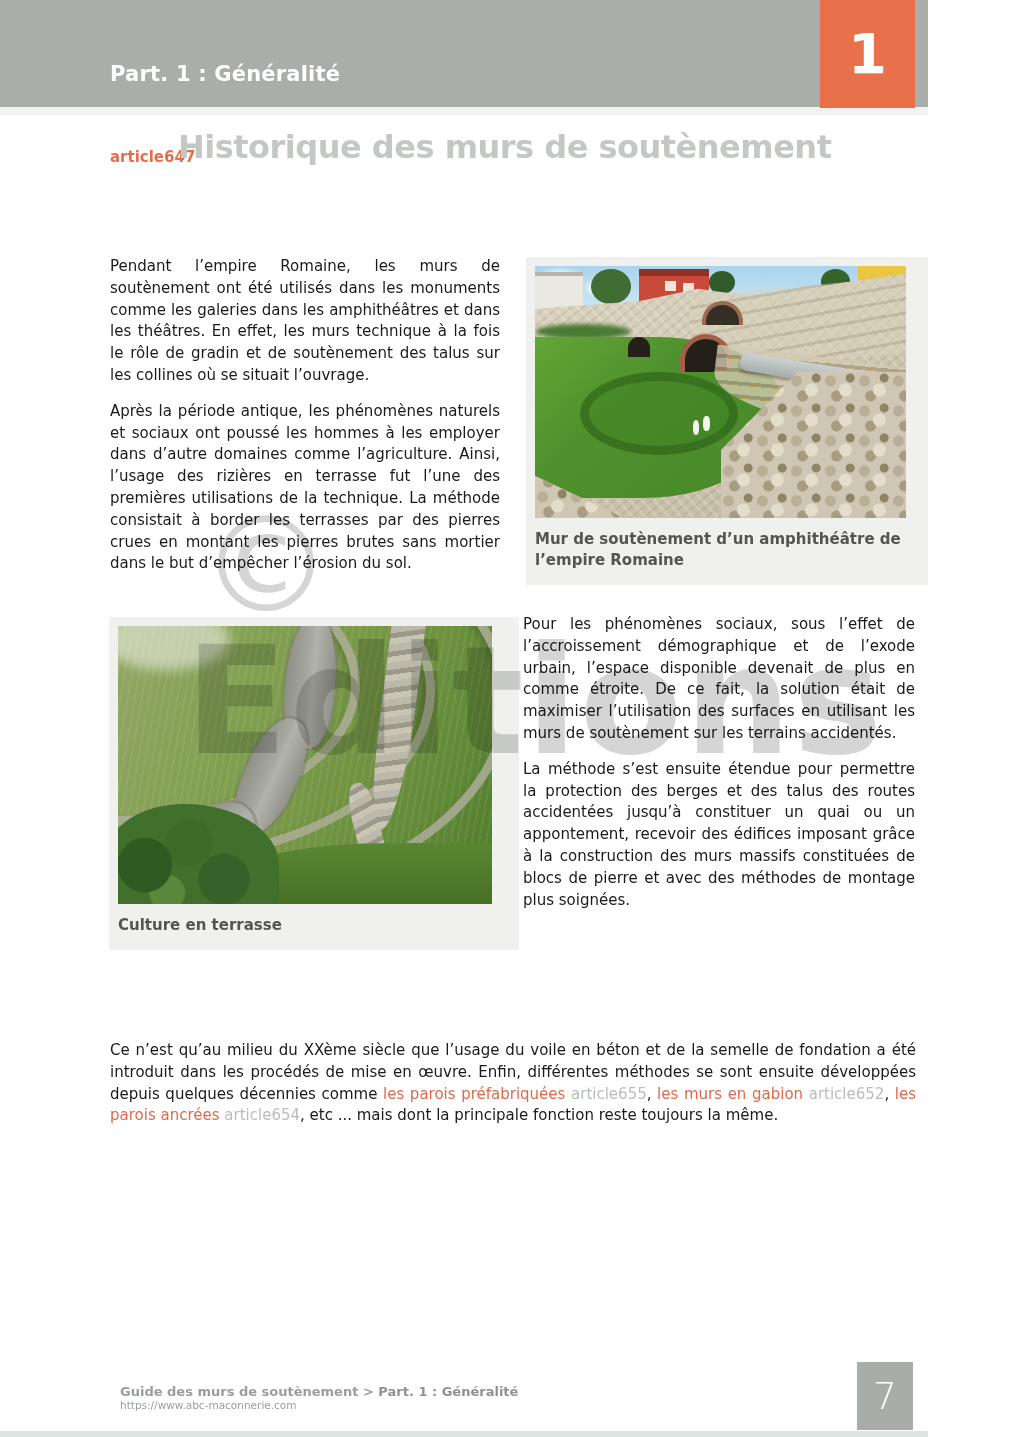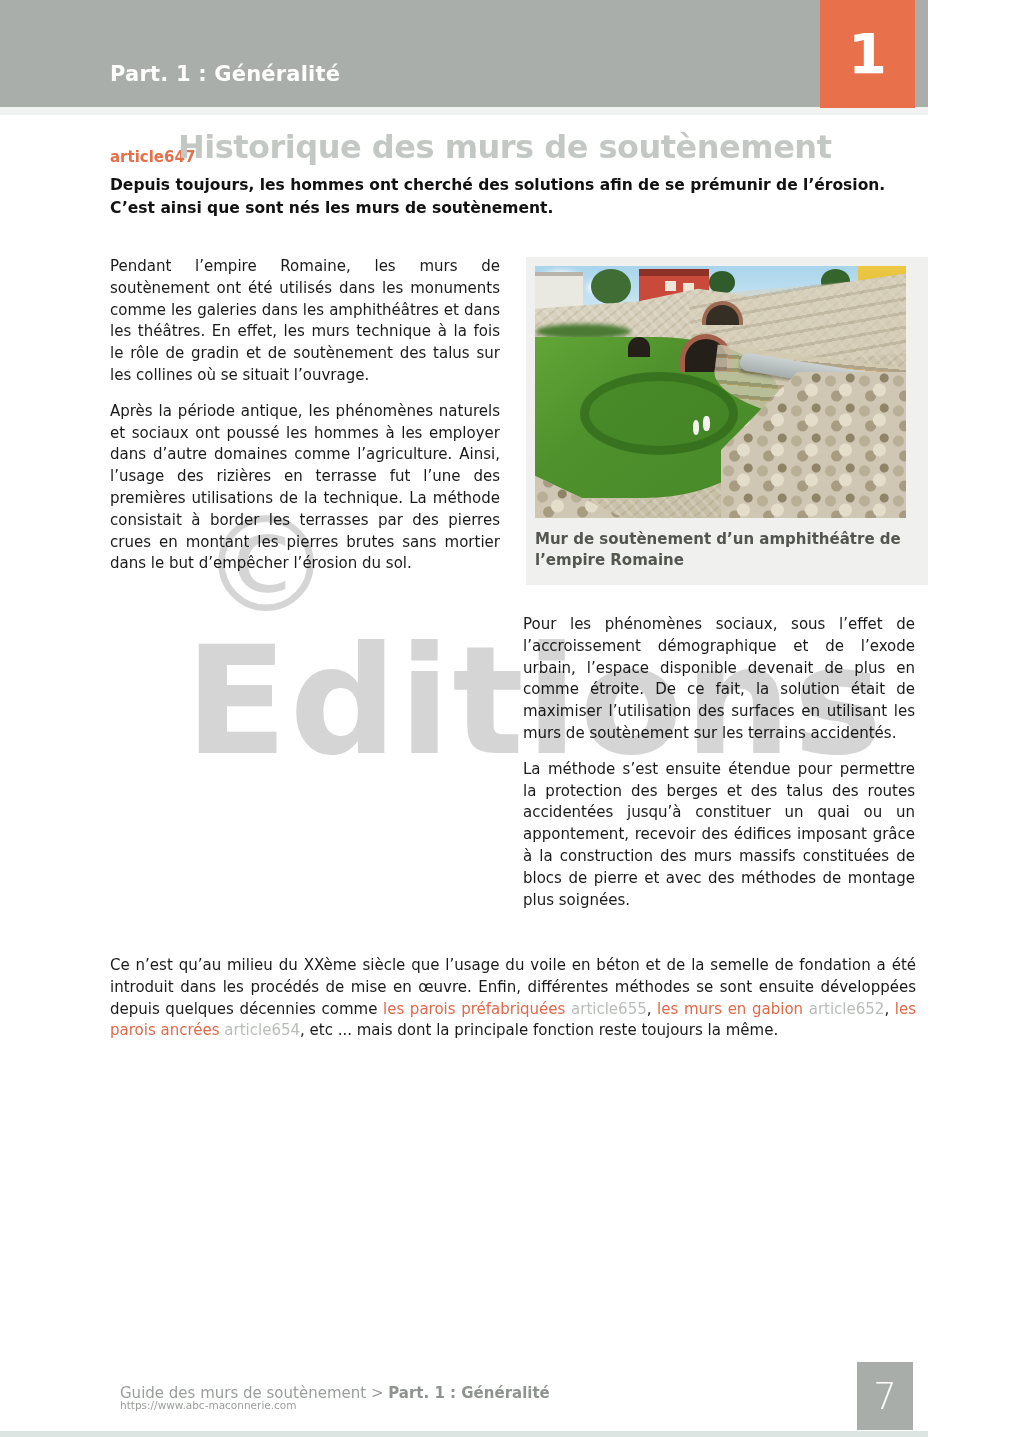--- a/index.html
+++ b/index.html
@@ -94,27 +94,27 @@
       radial-gradient(circle at 22% 55%,#2f5a22 0 18%,transparent 19%),
       radial-gradient(circle at 48% 35%,#3c6b28 0 20%,transparent 21%),
       radial-gradient(circle at 68% 68%,#34622a 0 18%,transparent 19%),
       radial-gradient(circle at 35% 80%,#59893a 0 12%,transparent 13%),
       #41702c;
     border-radius:45% 55% 10% 0;}
   .p2-grass-b{left:28%;bottom:-2%;width:75%;height:24%;background:linear-gradient(#5a8731,#466d26);
     border-radius:60% 0 0 0;}
 
   
-  .closing{position:absolute;left:110px;top:955px;width:806px;font-size:15px;line-height:21.8px;text-align:justify;}
+  .closing{position:absolute;left:110px;top:1040px;width:806px;font-size:15px;line-height:21.8px;text-align:justify;}
   .seg-link{color:#e0694b;}
   .seg-ref{color:#b9bdb9;}
   .seg-normal{color:#1a1a1a;}
 
   
-  .footer-breadcrumb{position:absolute;left:120px;top:1384px;font-size:15px;color:#9a9e9a;}
+  .footer-breadcrumb{position:absolute;left:120px;top:1384px;font-size:13px;color:#9a9e9a;font-weight:bold;}
   .footer-breadcrumb b{color:#8f938f;}
   .footer-url{position:absolute;left:120px;top:1399px;font-size:10.5px;color:#9a9e9a;}
   .page-num-box{position:absolute;left:857px;top:1362px;width:56px;height:68px;background:#a9ada9;
     display:flex;align-items:center;justify-content:center;}
   .page-num{font-size:37px;font-weight:300;color:#ffffff;font-family:"DejaVu Sans",sans-serif;}
   .bottom-bar{position:absolute;left:0;top:1431px;width:1024px;height:6px;background:#dde5e3;}
 
   
   .watermark{position:absolute;left:0;top:0;width:1024px;height:1437px;pointer-events:none;
     mix-blend-mode:multiply;color:rgba(99,103,99,.28);font-weight:bold;z-index:9;}
@@ -130,21 +130,20 @@
   <div class="header-bar">
     <div class="header-title">Part. 1 : Généralité</div>
   </div>
   <div class="header-strip"></div>
   <div class="chapter-box">
     <span class="chapter-num">1</span>
   </div>
 
   <span class="article-ref">article647</span>
   <h1 class="page-title" style="margin:0">Historique des murs de soutènement</h1>
-  <div class="intro">Depuis toujours, les hommes ont cherché des solutions afin de se prémunir de l’érosion. C’est ainsi que sont nés les murs de soutènement.</div>
 
   <div class="col col-left">
     <p>Pendant l’empire Romaine, les murs de soutènement ont été utilisés dans les monuments comme les galeries dans les amphithéâtres et dans les théâtres. En effet, les murs technique à la fois le rôle de gradin et de soutènement des talus sur les collines où se situait l’ouvrage.</p>
     <p>Après la période antique, les phénomènes naturels et sociaux ont poussé les hommes à les employer dans d’autre domaines comme l’agriculture. Ainsi, l’usage des rizières en terrasse fut l’une des premières utilisations de la technique. La méthode consistait à border les terrasses par des pierres crues en montant les pierres brutes sans mortier dans le but d’empêcher l’érosion du sol.</p>
   </div>
 
   <div class="fig-card fig-card-1">
     <div class="photo photo-1">
       <div class="p1-sky"></div>
       <div class="p1-cloud" style="left:2%;top:2%;width:10%;height:7%"></div>
@@ -172,20 +171,37 @@
       <div class="p1-fig" style="left:45.3%;top:59.5%;width:1.8%;height:6%"></div>
     </div>
     <div class="fig-caption">Mur de soutènement d’un amphithéâtre de l’empire Romaine</div>
   </div>
 
   <div class="col col-right">
     <p>Pour les phénomènes sociaux, sous l’effet de l’accroissement démographique et de l’exode urbain, l’espace disponible devenait de plus en comme étroite. De ce fait, la solution était de maximiser l’utilisation des surfaces en utilisant les murs de soutènement sur les terrains accidentés.</p>
     <p>La méthode s’est ensuite étendue pour permettre la protection des berges et des talus des routes accidentées jusqu’à constituer un quai ou un appontement, recevoir des édifices imposant grâce à la construction des murs massifs constituées de blocs de pierre et avec des méthodes de montage plus soignées.</p>
   </div>
 
+  <div class="fig-card fig-card-2">
+    <div class="photo photo-2">
+      <div class="p2-base"></div>
+      <div class="p2-ring" style="left:-65%;top:-30%;width:125%;height:95%"></div>
+      <div class="p2-ring" style="left:-75%;top:-40%;width:155%;height:120%"></div>
+      <div class="p2-ring" style="left:-85%;top:-50%;width:185%;height:148%"></div>
+      <div class="p2-mist"></div>
+      <div class="p2-path" style="left:45%;top:-4%;width:13%;height:48%;border-radius:50% 50% 40% 40%;transform:rotate(5deg)"></div>
+      <div class="p2-path" style="left:34%;top:32%;width:14%;height:44%;border-radius:45%;transform:rotate(24deg)"></div>
+      <div class="p2-path" style="left:16%;top:60%;width:16%;height:40%;border-radius:45%;transform:rotate(46deg)"></div>
+      <div class="p2-wall" style="left:70%;top:-6%;width:9%;height:80%;transform:rotate(7deg);border-radius:0 0 60% 40%"></div>
+      <div class="p2-wall" style="left:63%;top:56%;width:7%;height:32%;transform:rotate(-14deg);border-radius:40%"></div>
+      <div class="p2-grass-b"></div>
+      <div class="p2-foliage"></div>
+    </div>
+    <div class="fig-caption">Culture en terrasse</div>
+  </div>
 
   <div class="closing"><span class="seg-normal">Ce n’est qu’au milieu du XXème siècle que l’usage du voile en béton et de la semelle de fondation a été introduit dans les procédés de mise en œuvre. Enfin, différentes méthodes se sont ensuite développées depuis quelques décennies comme </span><span class="seg-link">les parois préfabriquées</span><span class="seg-normal"> </span><span class="seg-ref">article655</span><span class="seg-normal">, </span><span class="seg-link">les murs en gabion</span><span class="seg-normal"> </span><span class="seg-ref">article652</span><span class="seg-normal">, </span><span class="seg-link">les parois ancrées</span><span class="seg-normal"> </span><span class="seg-ref">article654</span><span class="seg-normal">, etc ... mais dont la principale fonction reste toujours la même.</span></div>
 
   <div class="footer-breadcrumb"><span>Guide des murs de soutènement &gt; </span><b>Part. 1 : Généralité</b></div>
   <div class="footer-url">https://www.abc-maconnerie.com</div>
   <div class="page-num-box">
     <span class="page-num">7</span>
   </div>
   <div class="bottom-bar"></div>
 

